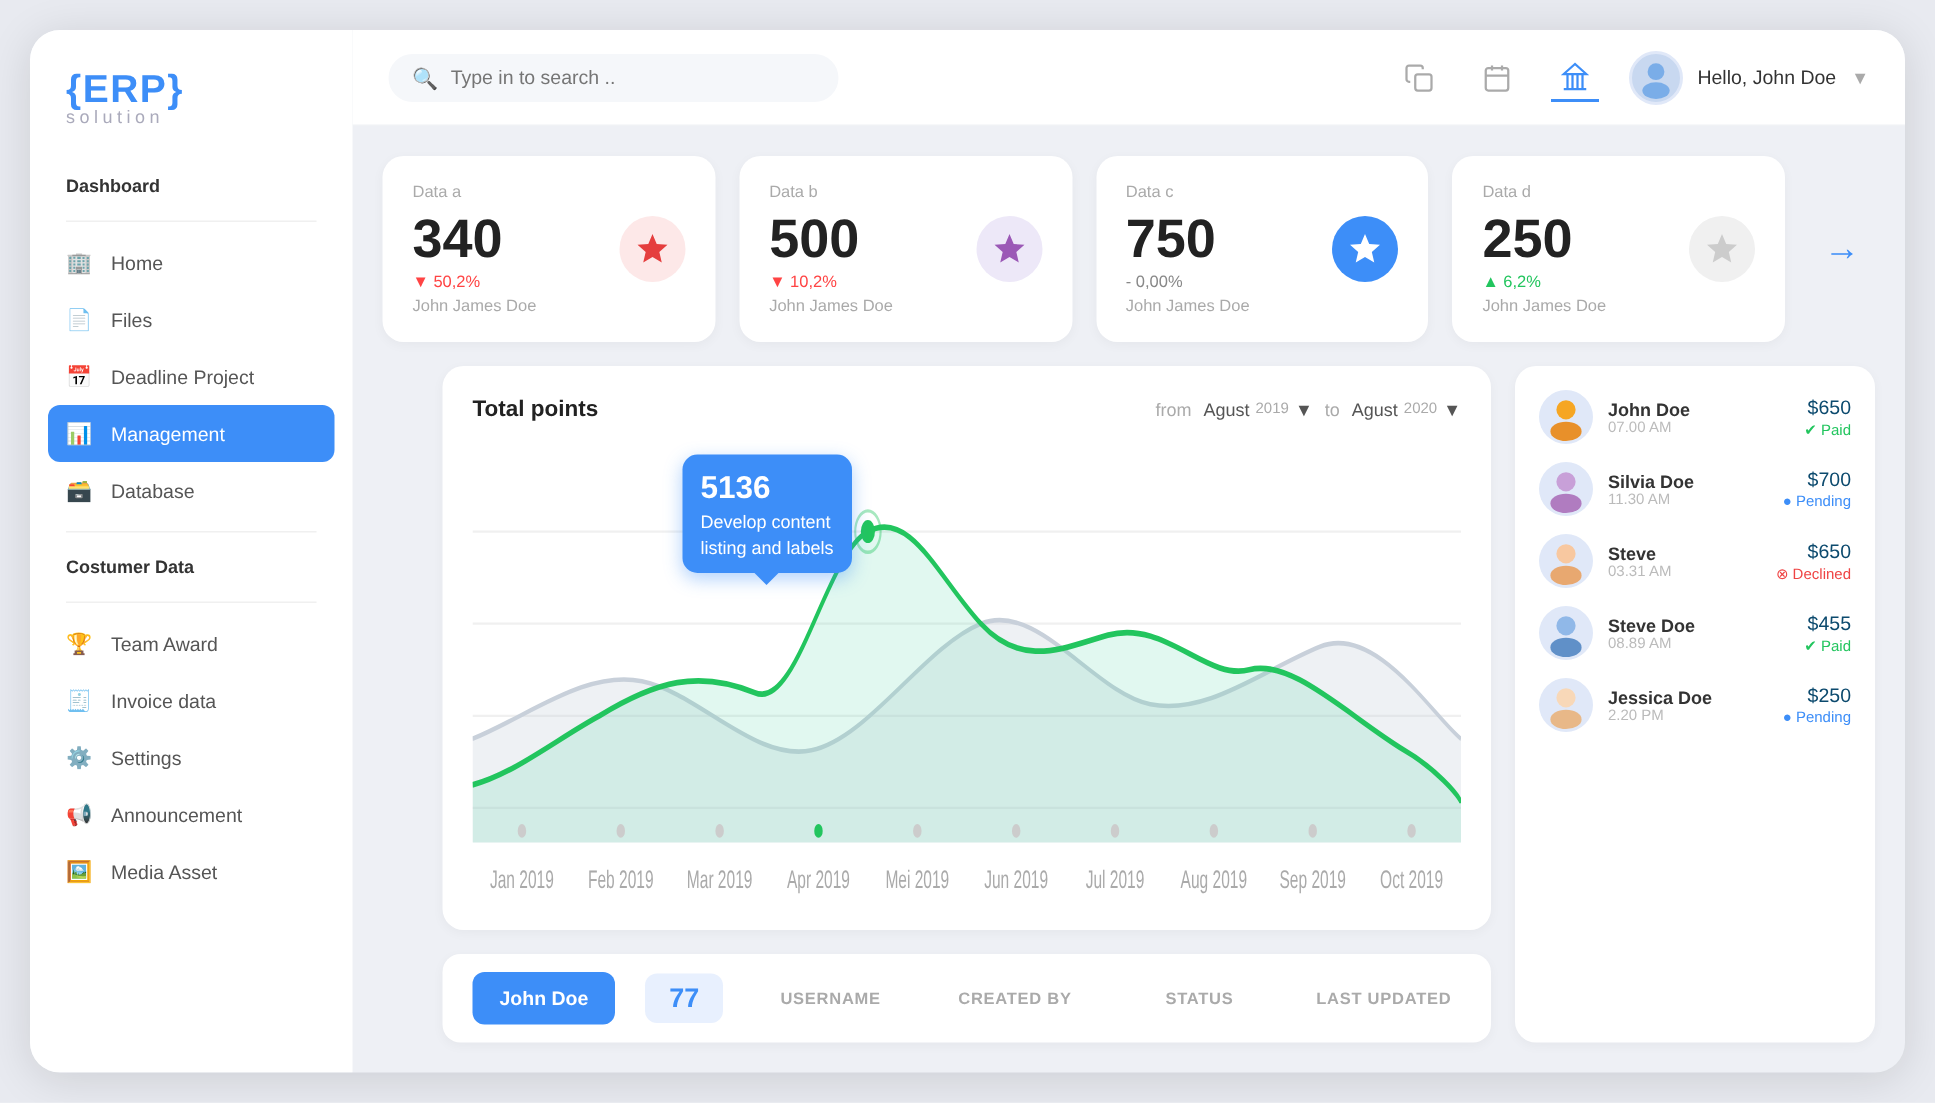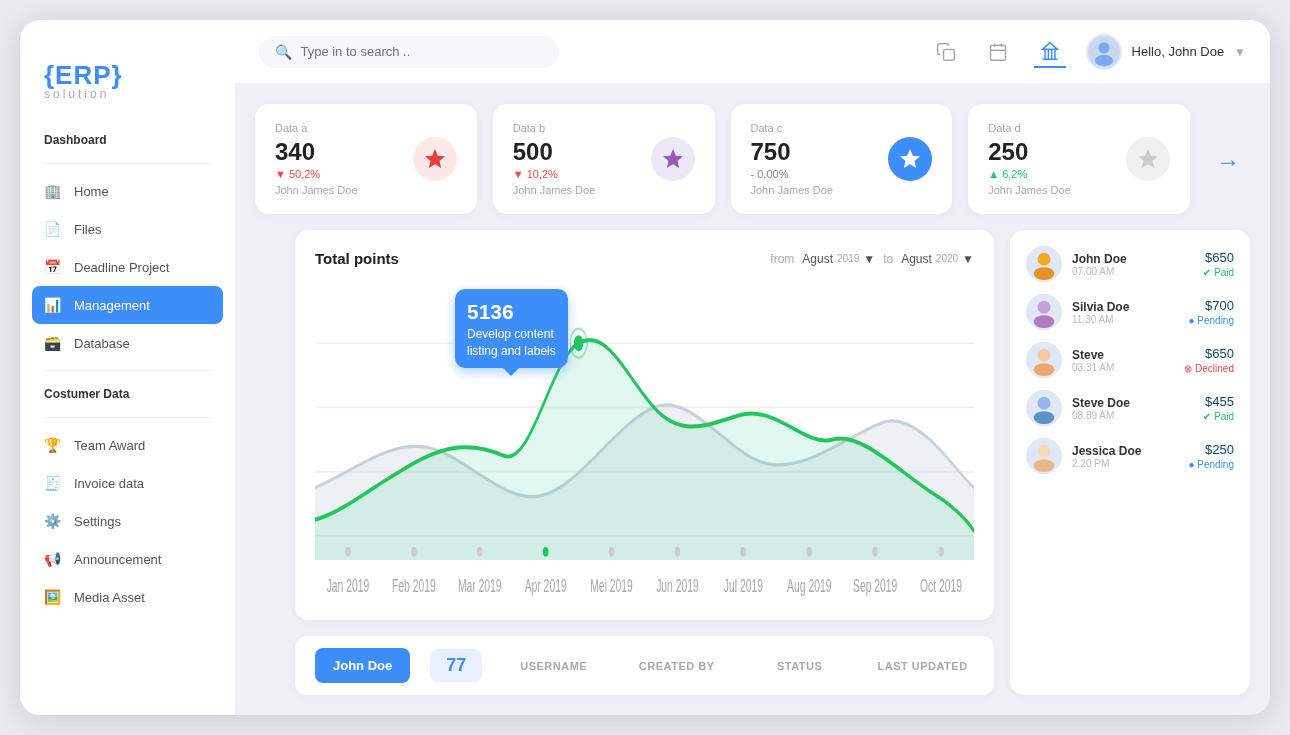--- a/index.html
+++ b/index.html
@@ -19,21 +19,21 @@
       border-radius: 20px;
       display: flex;
       overflow: hidden;
       box-shadow: 0 4px 30px rgba(0,0,0,0.12);
     }
     
     .sidebar {
       width: 215px;
       background: #fff;
       flex-shrink: 0;
-      padding: 40px 0;
+      padding: 24px 0;
       display: flex;
       flex-direction: column;
     }
     .logo {
       padding: 0 24px 24px;
     }
     .logo-text {
       font-size: 26px;
       font-weight: 700;
       color: #3d8ef8;
@@ -186,21 +186,21 @@
       justify-content: space-between;
       box-shadow: 0 2px 8px rgba(0,0,0,0.04);
     }
     .stat-info {}
     .stat-label {
       font-size: 11px;
       color: #aaa;
       margin-bottom: 4px;
     }
     .stat-value {
-      font-size: 24px;
+      font-size: 36px;
       font-weight: 700;
       color: #222;
     }
     .stat-change {
       font-size: 11px;
       margin-top: 2px;
     }
     .stat-change.down { color: #f44; }
     .stat-change.up { color: #22c55e; }
     .stat-person {

